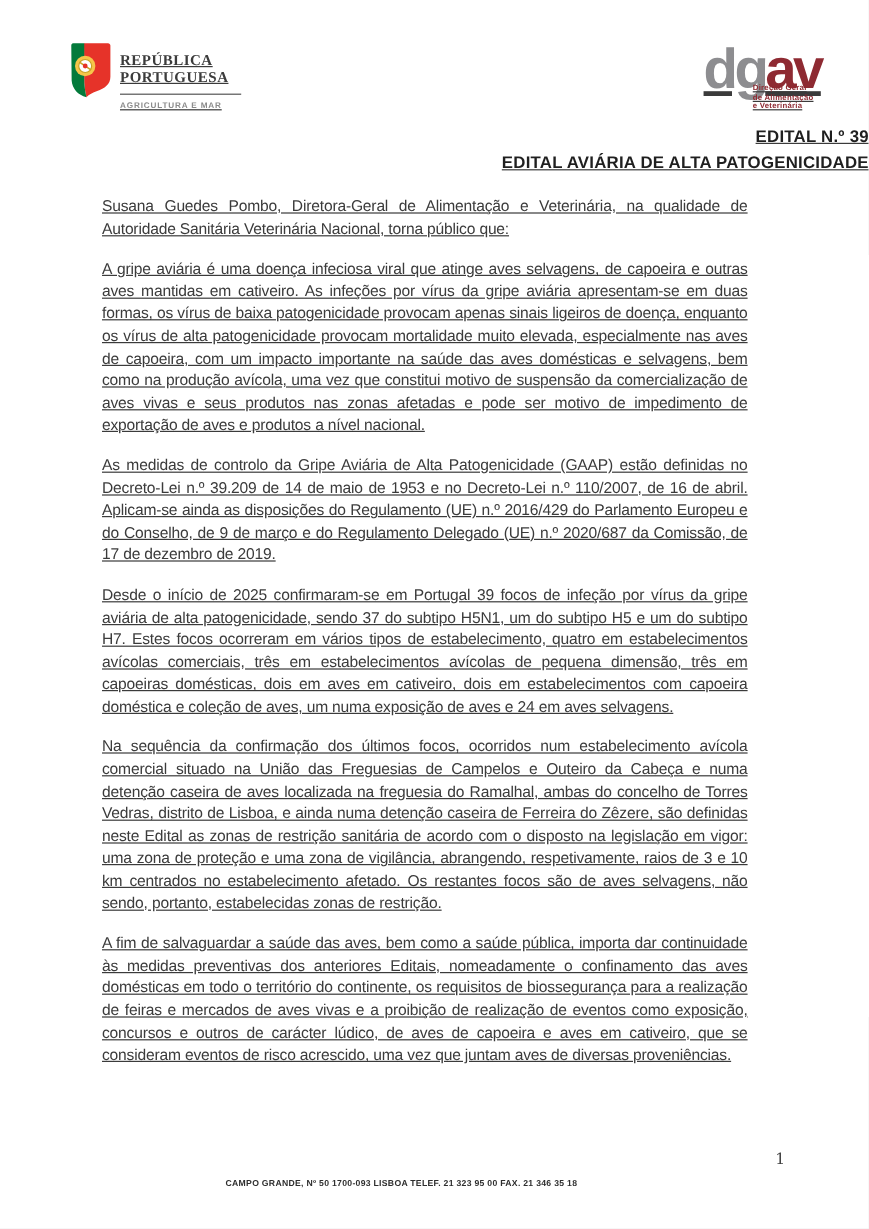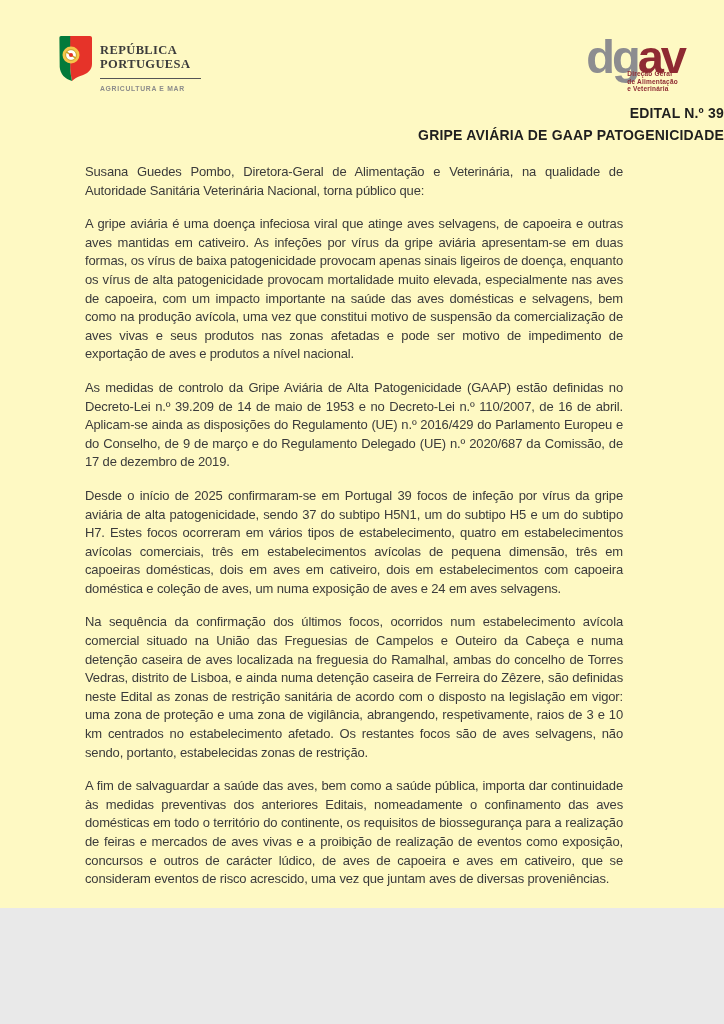--- a/index.html
+++ b/index.html
@@ -1,24 +1,25 @@
 <!DOCTYPE html>
 <html lang="pt"><head>
 <meta charset="utf-8">
 <style>
   html, body { margin:0; padding:0; background:#e9e9e9; }
   .page {
     position: relative;
     width: 724px;
-    height: 908px;
+    height: 1024px;
     margin: 0 auto;
-    background: #fef9c3;
+    background: #ffffff;
     font-family: "Liberation Sans", sans-serif;
     color: #3b3b3b;
     overflow: hidden;
+    text-decoration: underline;
   }
 
   
   .header {
     display: flex;
     justify-content: space-between;
     align-items: flex-start;
     padding: 35px 40px 0 57px;
     height: 64px;
   }
@@ -141,21 +142,21 @@
         <span>Direção Geral</span>
         <span>de Alimentação</span>
         <span>e Veterinária</span>
       </div>
     </div>
 
   </div>
 
   <div class="title-block">
     <div>EDITAL N.º 39</div>
-    <div>GRIPE AVIÁRIA DE GAAP PATOGENICIDADE</div>
+    <div>EDITAL AVIÁRIA DE ALTA PATOGENICIDADE</div>
   </div>
 
   <div class="doc-body">
     <p>Susana Guedes Pombo, Diretora-Geral de Alimentação e Veterinária, na qualidade de Autoridade Sanitária Veterinária Nacional, torna público que:</p>
     <p>A gripe aviária é uma doença infeciosa viral que atinge aves selvagens, de capoeira e outras aves mantidas em cativeiro. As infeções por vírus da gripe aviária apresentam-se em duas formas, os vírus de baixa patogenicidade provocam apenas sinais ligeiros de doença, enquanto os vírus de alta patogenicidade provocam mortalidade muito elevada, especialmente nas aves de capoeira, com um impacto importante na saúde das aves domésticas e selvagens, bem como na produção avícola, uma vez que constitui motivo de suspensão da comercialização de aves vivas e seus produtos nas zonas afetadas e pode ser motivo de impedimento de exportação de aves e produtos a nível nacional.</p>
     <p>As medidas de controlo da Gripe Aviária de Alta Patogenicidade (GAAP) estão definidas no Decreto-Lei n.º 39.209 de 14 de maio de 1953 e no Decreto-Lei n.º 110/2007, de 16 de abril. Aplicam-se ainda as disposições do Regulamento (UE) n.º 2016/429 do Parlamento Europeu e do Conselho, de 9 de março e do Regulamento Delegado (UE) n.º 2020/687 da Comissão, de 17 de dezembro de 2019.</p>
     <p>Desde o início de 2025 confirmaram-se em Portugal 39 focos de infeção por vírus da gripe aviária de alta patogenicidade, sendo 37 do subtipo H5N1, um do subtipo H5 e um do subtipo H7. Estes focos ocorreram em vários tipos de estabelecimento, quatro em estabelecimentos avícolas comerciais, três em estabelecimentos avícolas de pequena dimensão, três em capoeiras domésticas, dois em aves em cativeiro, dois em estabelecimentos com capoeira doméstica e coleção de aves, um numa exposição de aves e 24 em aves selvagens.</p>
     <p>Na sequência da confirmação dos últimos focos, ocorridos num estabelecimento avícola comercial situado na União das Freguesias de Campelos e Outeiro da Cabeça e numa detenção caseira de aves localizada na freguesia do Ramalhal, ambas do concelho de Torres Vedras, distrito de Lisboa, e ainda numa detenção caseira de Ferreira do Zêzere, são definidas neste Edital as zonas de restrição sanitária de acordo com o disposto na legislação em vigor: uma zona de proteção e uma zona de vigilância, abrangendo, respetivamente, raios de 3 e 10 km centrados no estabelecimento afetado. Os restantes focos são de aves selvagens, não sendo, portanto, estabelecidas zonas de restrição.</p>
     <p>A fim de salvaguardar a saúde das aves, bem como a saúde pública, importa dar continuidade às medidas preventivas dos anteriores Editais, nomeadamente o confinamento das aves domésticas em todo o território do continente, os requisitos de biossegurança para a realização de feiras e mercados de aves vivas e a proibição de realização de eventos como exposição, concursos e outros de carácter lúdico, de aves de capoeira e aves em cativeiro, que se consideram eventos de risco acrescido, uma vez que juntam aves de diversas proveniências.</p>
   </div>

